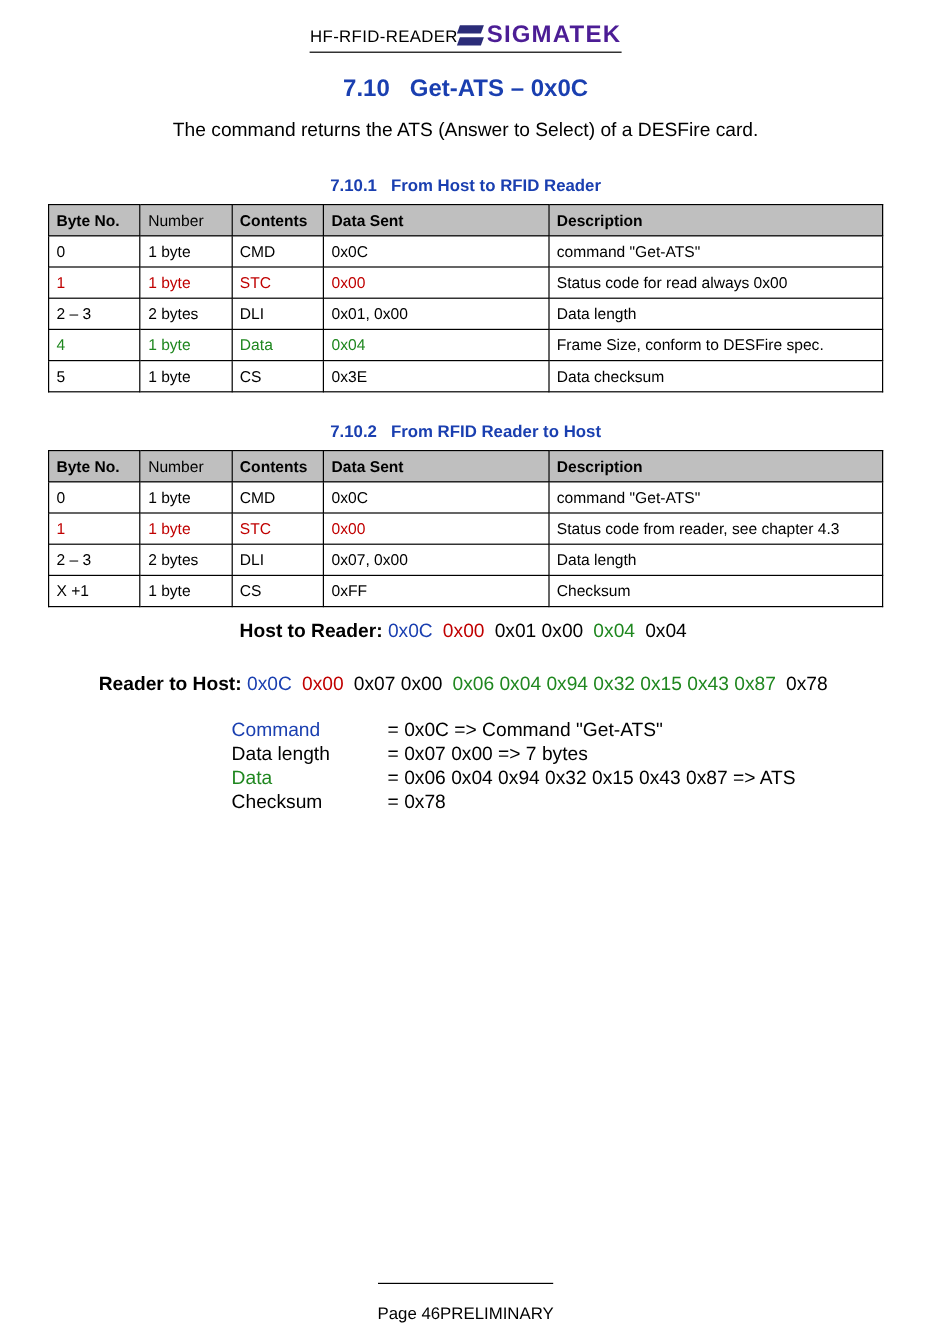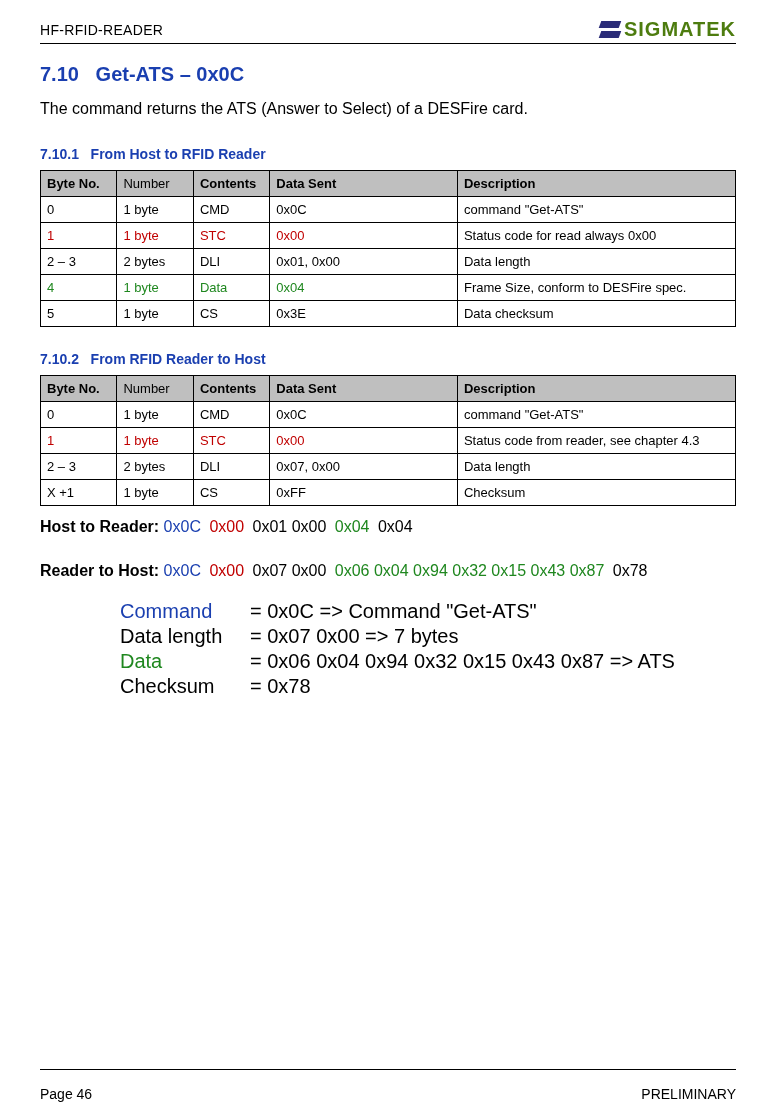--- a/index.html
+++ b/index.html
@@ -11,38 +11,39 @@
     font-family: Arial, Helvetica, sans-serif;
     background: #fff;
     color: #000;
   }
   .page {
     width: 776px;
     height: 1120px;
     padding: 18px 40px 18px 40px;
     display: flex;
     flex-direction: column;
+    align-items: center;
   }
   .topbar {
     display: flex;
     justify-content: space-between;
     align-items: center;
     border-bottom: 1.5px solid #000;
     padding-bottom: 2px;
     margin-bottom: 14px;
   }
   .doc-id {
     font-size: 14px;
     letter-spacing: 0.3px;
   }
   .logo {
     display: flex;
     align-items: center;
     gap: 4px;
-    color: #4d7c0f;
+    color: #4c1d95;
     font-weight: 800;
     font-size: 20px;
     letter-spacing: 1px;
   }
   .logo-mark {
     width: 20px;
     height: 20px;
     position: relative;
   }
   .logo-mark::before, .logo-mark::after {
@@ -106,21 +107,21 @@
 
   .example-line {
     font-size: 16px;
     margin: 6px 0 20px 0;
   }
   .example-line .seg { margin-right: 4px; }
   .bold { font-weight: 700; }
 
   .breakdown {
     margin-left: 80px;
-    font-size: 20px;
+    font-size: 16px;
   }
   .breakdown-row { display: flex; margin-bottom: 2px; }
   .breakdown-row .lbl { width: 130px; }
   .breakdown-row .val {}
 
   .filler { flex: 1; }
   .bottombar {
     display: flex;
     justify-content: space-between;
     border-top: 1.5px solid #000;

